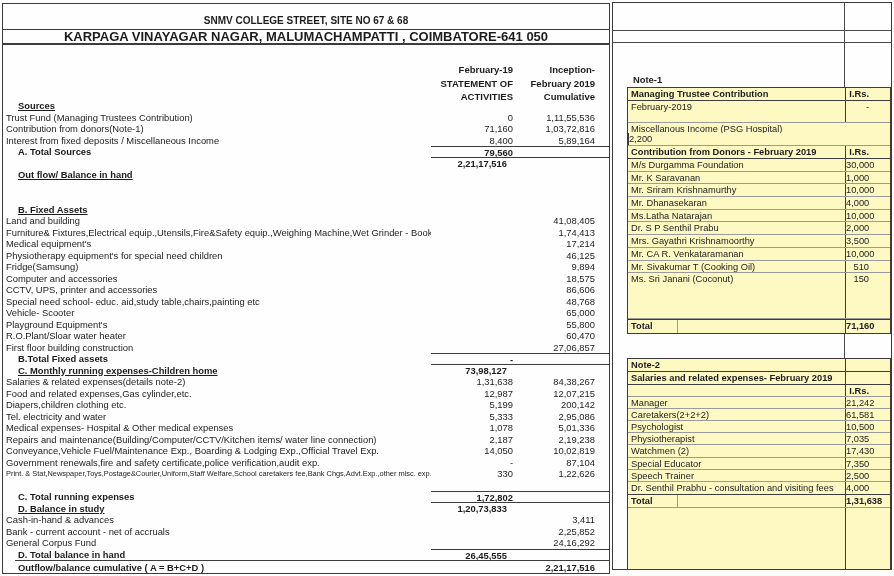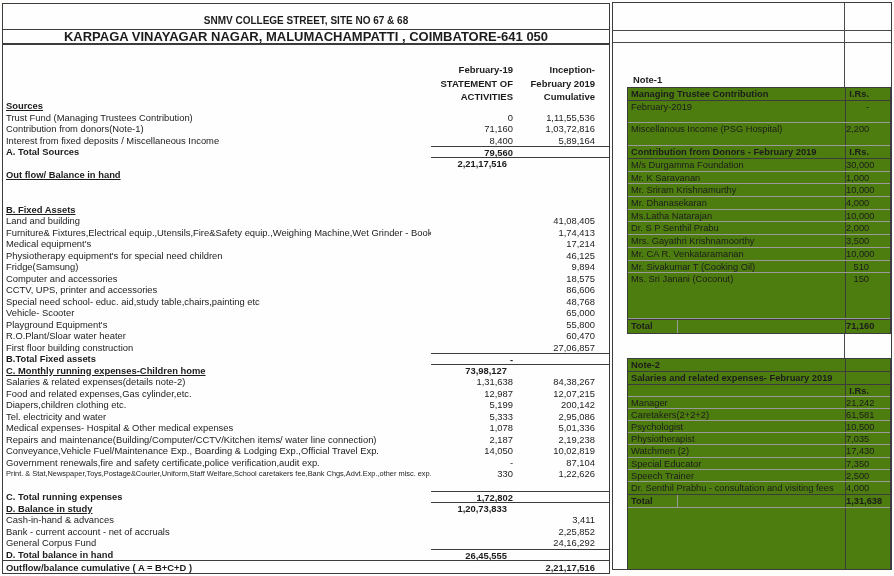--- a/index.html
+++ b/index.html
@@ -29,56 +29,56 @@
     text-align:right; font-size:9.5px; line-height:13.5px;
     white-space:pre-line; padding-top:18px; box-sizing:border-box; font-weight:bold;
   }
   .h1 { width:88px; padding-right:6px; }
   .h2 { width:90px; padding-right:14px; font-weight:600; }
   .srow { display:flex; height:11.5px; line-height:11.4px; font-size:9.4px; }
   .srow .sl { flex:1; padding-left:3px; white-space:nowrap; overflow:hidden; }
   .srow .nums { width:178px; display:flex; box-sizing:border-box; }
   .srow .ca { width:88px; text-align:right; padding-right:6px;  box-sizing:border-box; }
   .srow .cb { width:90px; text-align:right; padding-right:14px; box-sizing:border-box; }
-  .srow.bold { font-weight:bold; }
+  .srow.bold { font-weight:bold;margin-left:12px; }
   .srow.ul .sl { text-decoration:underline; }
   .srow.small .sl { font-size:7.4px; }
   .srow.rt .nums { border-top:1px solid #3c3c3c;flex-direction:column; }
   .srow.rb .nums { border-bottom:1.5px solid #3c3c3c; }
   .srow.bt { border-top:1.5px solid #3c3c3c; }
   .srow.lastrow { height:14.5px; line-height:14px; }
   
   .rpanel {
     position:absolute; left:612px; top:2px; width:280px; height:568px;
     border:1.5px solid #3c3c3c; box-sizing:border-box; background:#fefefe;
   }
   .rp-vline { position:absolute; left:231px; top:0; bottom:0; width:1px; background:#4a4a4a; }
   .rp-l1, .rp-l2 { position:absolute; left:0; right:0; height:1px; background:#4a4a4a; }
   .rp-l1 { top:27px; }
   .rp-l2 { top:39px; }
   .note-title { position:absolute; left:20px; font-size:9.4px; font-weight:bold; }
   .nt1-title { top:71px; }
   .ntable {
     position:absolute; left:14px; right:0px; border:1.5px solid #3c3c3c;
-    box-sizing:border-box; background:#4d7c0f;
+    box-sizing:border-box; background:#fef9c3;
   }
   .nt1 { top:84px; }
   .nt2 { top:355px; }
   .nrow { display:flex; border-bottom:1px solid #9a9a9a; font-size:9.3px; box-sizing:border-box; }
   .nrow:last-child { border-bottom:none; }
   .nlab { flex:1; padding:0 2px 0 3px; white-space:nowrap; overflow:hidden; line-height:12px; }
   .nval {
     width:45px; border-left:1px solid #3c3c3c; text-align:right;
     padding-right:21px; box-sizing:border-box; line-height:12px;
   }
   .nhead { height:13px; font-weight:bold; border-bottom:1px solid #3c3c3c; }
   .nhead .nlab, .nhead .nval { line-height:12.5px; }
   .r12 { height:12.1px; } .r12 .nlab, .r12 .nval { line-height:12.1px; }
   .r127 { height:12.7px; } .r127 .nlab, .r127 .nval { line-height:12.6px; }
-  .tall1 { height:22px; } .tall2 { height:23px; }
+  .tall1 { height:22px; } .tall2 { height:23px;flex-direction:column; }
   .spacer { height:33px; }
   .ntotal { height:14px; border-top:1px solid #3c3c3c; font-weight:bold; }
   .ntotal .nval { line-height:13px; }
   .tcell { width:46px; border-right:1px solid #9a9a9a; padding-left:3px; line-height:13px; }
   .tfill { flex:1; }
   .bold { font-weight:bold; }
   .emptybox { height:61px; }
 </style>
 </head>
 <body>

